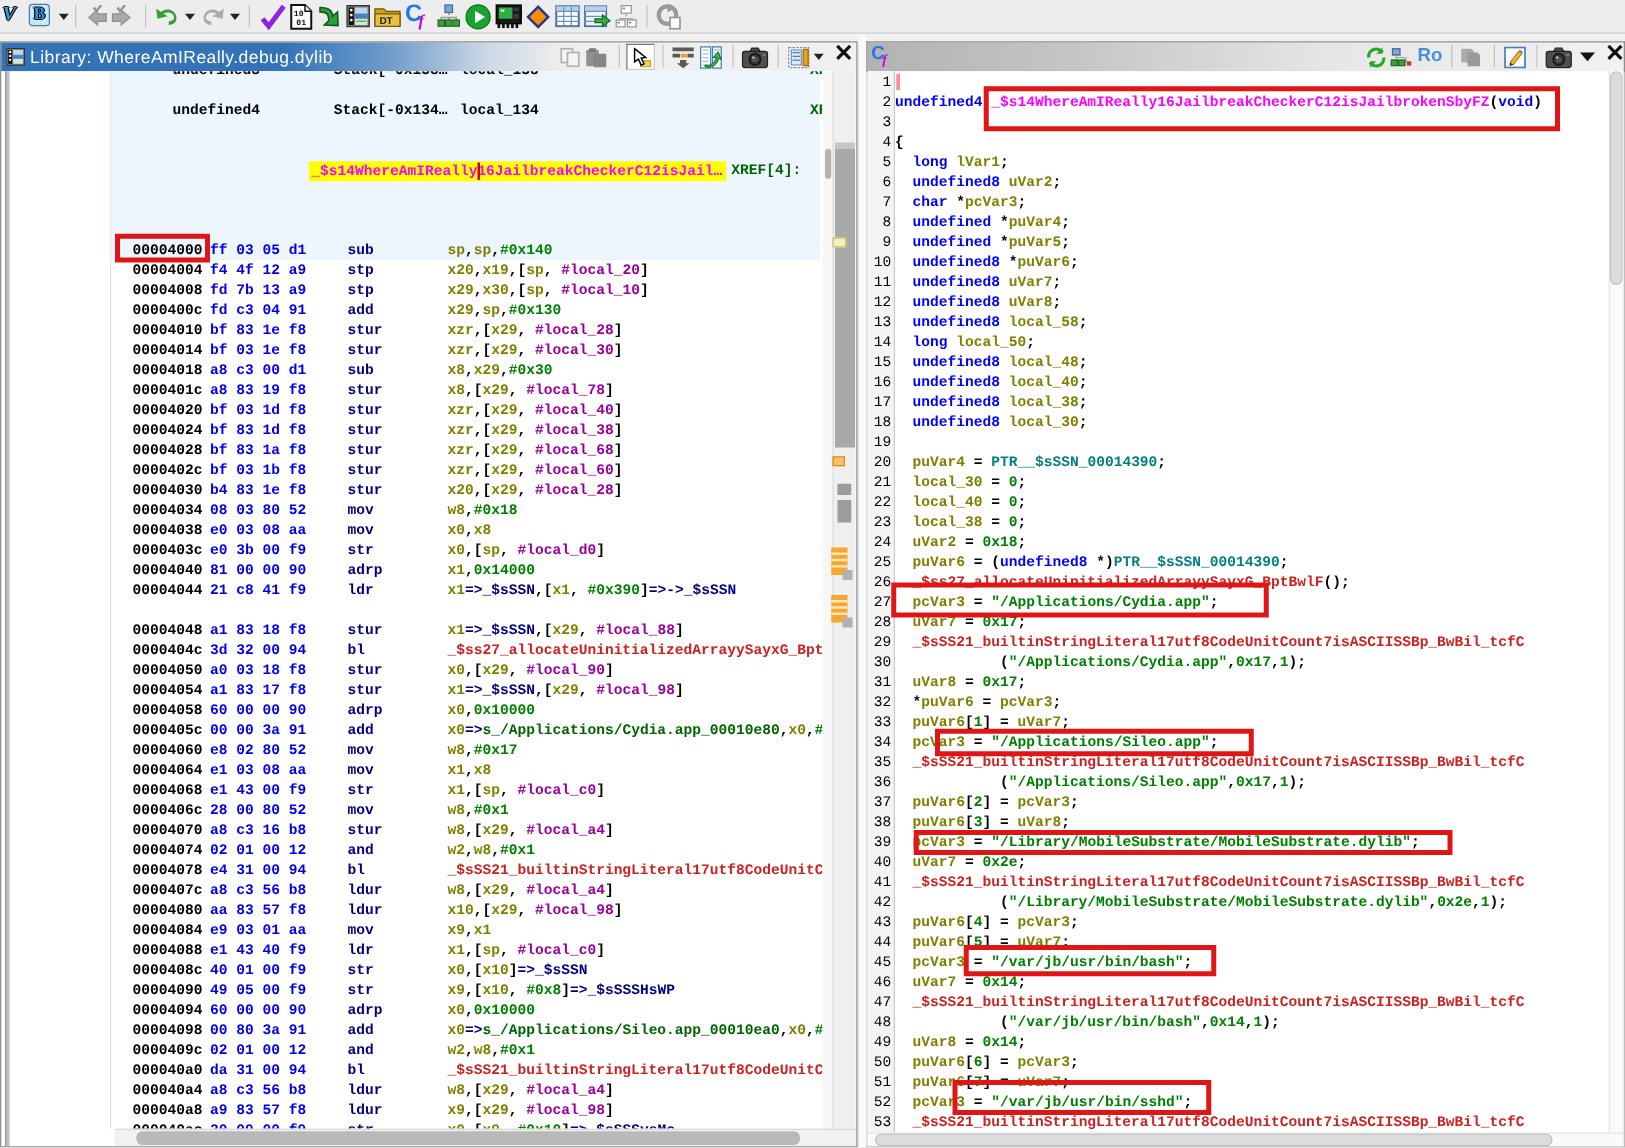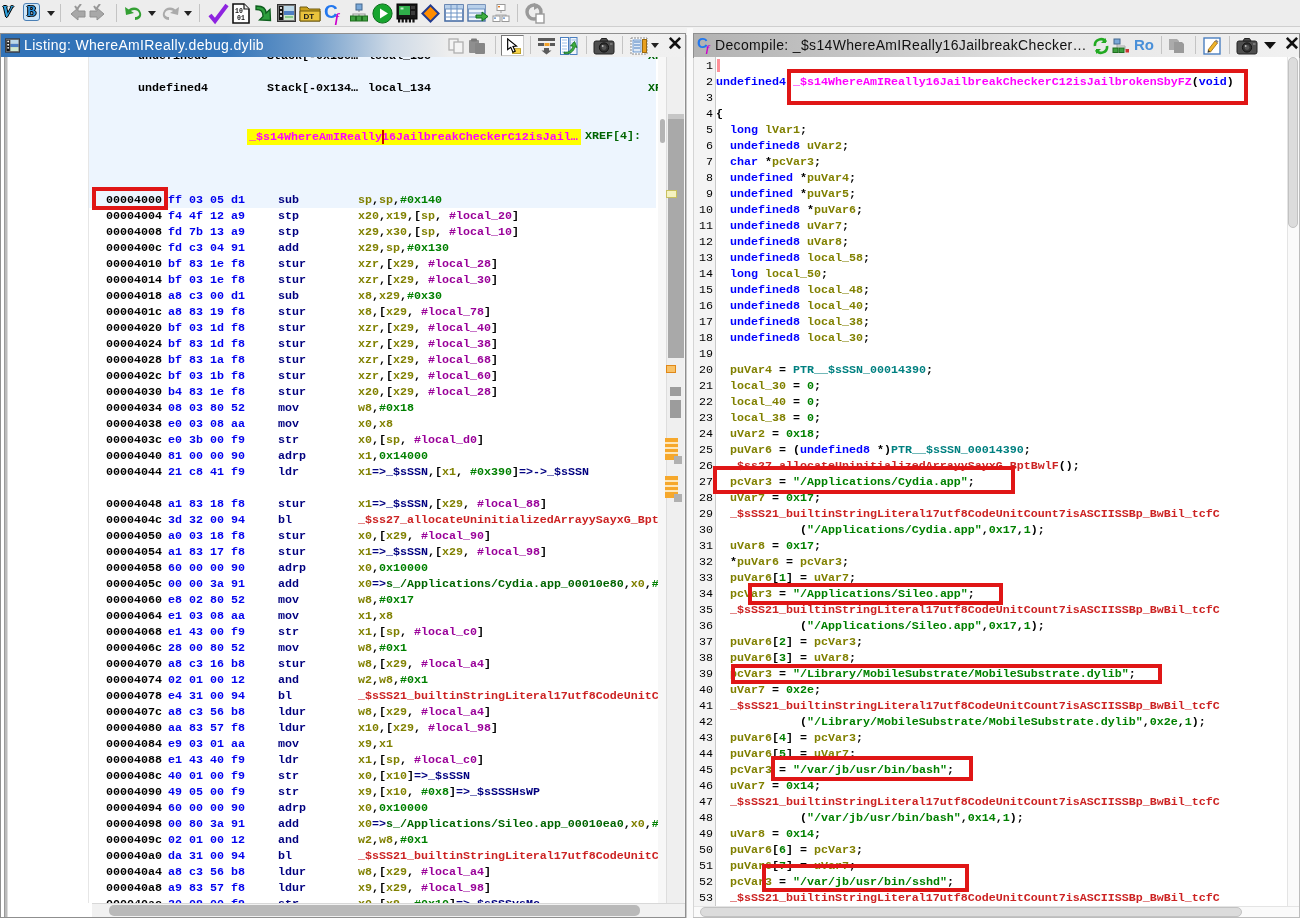--- a/index.html
+++ b/index.html
@@ -129,21 +129,21 @@
     <svg class="ab" style="left:4px;top:4px" width="15" height="15" viewBox="0 0 19 18">
       <rect x="0.5" y="0.5" width="18" height="17" fill="#777" stroke="#333"></rect>
       <rect x="2" y="2" width="4" height="14" fill="#111"></rect>
       <circle cx="4" cy="4" r="1.2" fill="#fff"></circle>
       <circle cx="4" cy="8" r="1.2" fill="#fff"></circle>
       <circle cx="4" cy="12" r="1.2" fill="#fff"></circle>
       <rect x="7" y="2" width="10" height="5" fill="#bcd8e8"></rect>
       <rect x="7" y="7" width="10" height="4" fill="#4d7ec2"></rect>
       <rect x="7" y="11" width="10" height="5" fill="#cfe8cf"></rect>
     </svg>
-    <div class="ttxt" style="left:23px;color:#fff">Listing: WhereAmIReally.debug.dylib</div>
+    <div class="ttxt" style="left:23px;color:#fff">Library: WhereAmIReally.debug.dylib</div>
     <svg class="ab" style="left:447px;top:4px" width="17" height="16" viewBox="0 0 17 16">
       <rect x="1" y="1" width="9" height="11" fill="#f4f4f4" stroke="#b0b0b0" stroke-width="1.3"></rect>
       <rect x="6" y="4" width="9" height="11" fill="#f4f4f4" stroke="#b0b0b0" stroke-width="1.3"></rect>
     </svg>
     <svg class="ab" style="left:467px;top:4px" width="18" height="16" viewBox="0 0 18 16">
       <rect x="1" y="2" width="10" height="13" rx="1" fill="#8f8f8f"></rect>
       <rect x="3" y="0.5" width="6" height="3" rx="1" fill="#7a7a7a"></rect>
       <rect x="7" y="5" width="10" height="11" rx="1" fill="#868686"></rect>
     </svg>
     <div class="tsep" style="left:494px;top:2px"></div>
@@ -212,21 +212,20 @@
     <div class="ab" style="left:0;top:14px;width:13px;height:2px;background:#fde7bc"></div>
   </div>
 <div class="ab" style="left:674px;top:494px;width:8px;height:8px;background:#b0b0b0"></div>
 <div class="ab" style="left:92px;top:903px;width:593px;height:14px;background:#f1f1f1;border-top:1px solid #d8d8d8"></div>
 <div class="ab" style="left:109px;top:905px;width:531px;height:11px;background:#b9b9b9;border-radius:5px"></div>
 <div class="ab" style="left:0;top:33px;width:686px;height:885px;border:1px solid #8f8f8f;pointer-events:none"></div>
 <div class="ab" style="left:686px;top:35px;width:1px;height:883px;background:#c9c9c9"></div>
 <div class="ab" style="left:687px;top:28px;width:6px;height:890px;background:#fafafa"></div>
 <div class="ab" style="left:694px;top:34px;width:605px;height:23px;background:linear-gradient(90deg,#b2b2b2 0,#c6c6c6 28%,#e7e7e7 62%,#f1f1f1 100%)">
     <div class="ab" style="left:3px;top:0px;font:bold 15px 'Liberation Sans',sans-serif;color:#2277ee">C<span style="font:italic bold 11px 'Liberation Serif',serif;color:#cc00cc;position:relative;left:-2px;top:4px">f</span></div>
-    <div class="ttxt" style="left:21px;color:#111">Decompile: _$s14WhereAmIReally16JailbreakChecker…</div>
     <svg class="ab" style="left:398px;top:3px" width="18" height="18" viewBox="0 0 18 18">
       <path d="M3 9 A6 6 0 0 1 14 5" stroke="#22aa22" stroke-width="2.6" fill="none"></path>
       <path d="M14 1 V6 H9 Z" fill="#22aa22"></path>
       <path d="M15 9 A6 6 0 0 1 4 13" stroke="#22aa22" stroke-width="2.6" fill="none"></path>
       <path d="M4 17 V12 H9 Z" fill="#22aa22"></path>
     </svg>
     <svg class="ab" style="left:418px;top:4px" width="18" height="16" viewBox="0 0 18 16">
       <path d="M5 4 V8 M5 8 H13 M5 8 V12 M13 8 V12" stroke="#aaa" stroke-width="1" fill="none"></path>
       <rect x="2" y="1" width="6" height="5" fill="#7aa8d8" stroke="#44688f"></rect>
       <rect x="1" y="10" width="5" height="4.5" fill="#3f9e3f" stroke="#1e6e1e"></rect>

